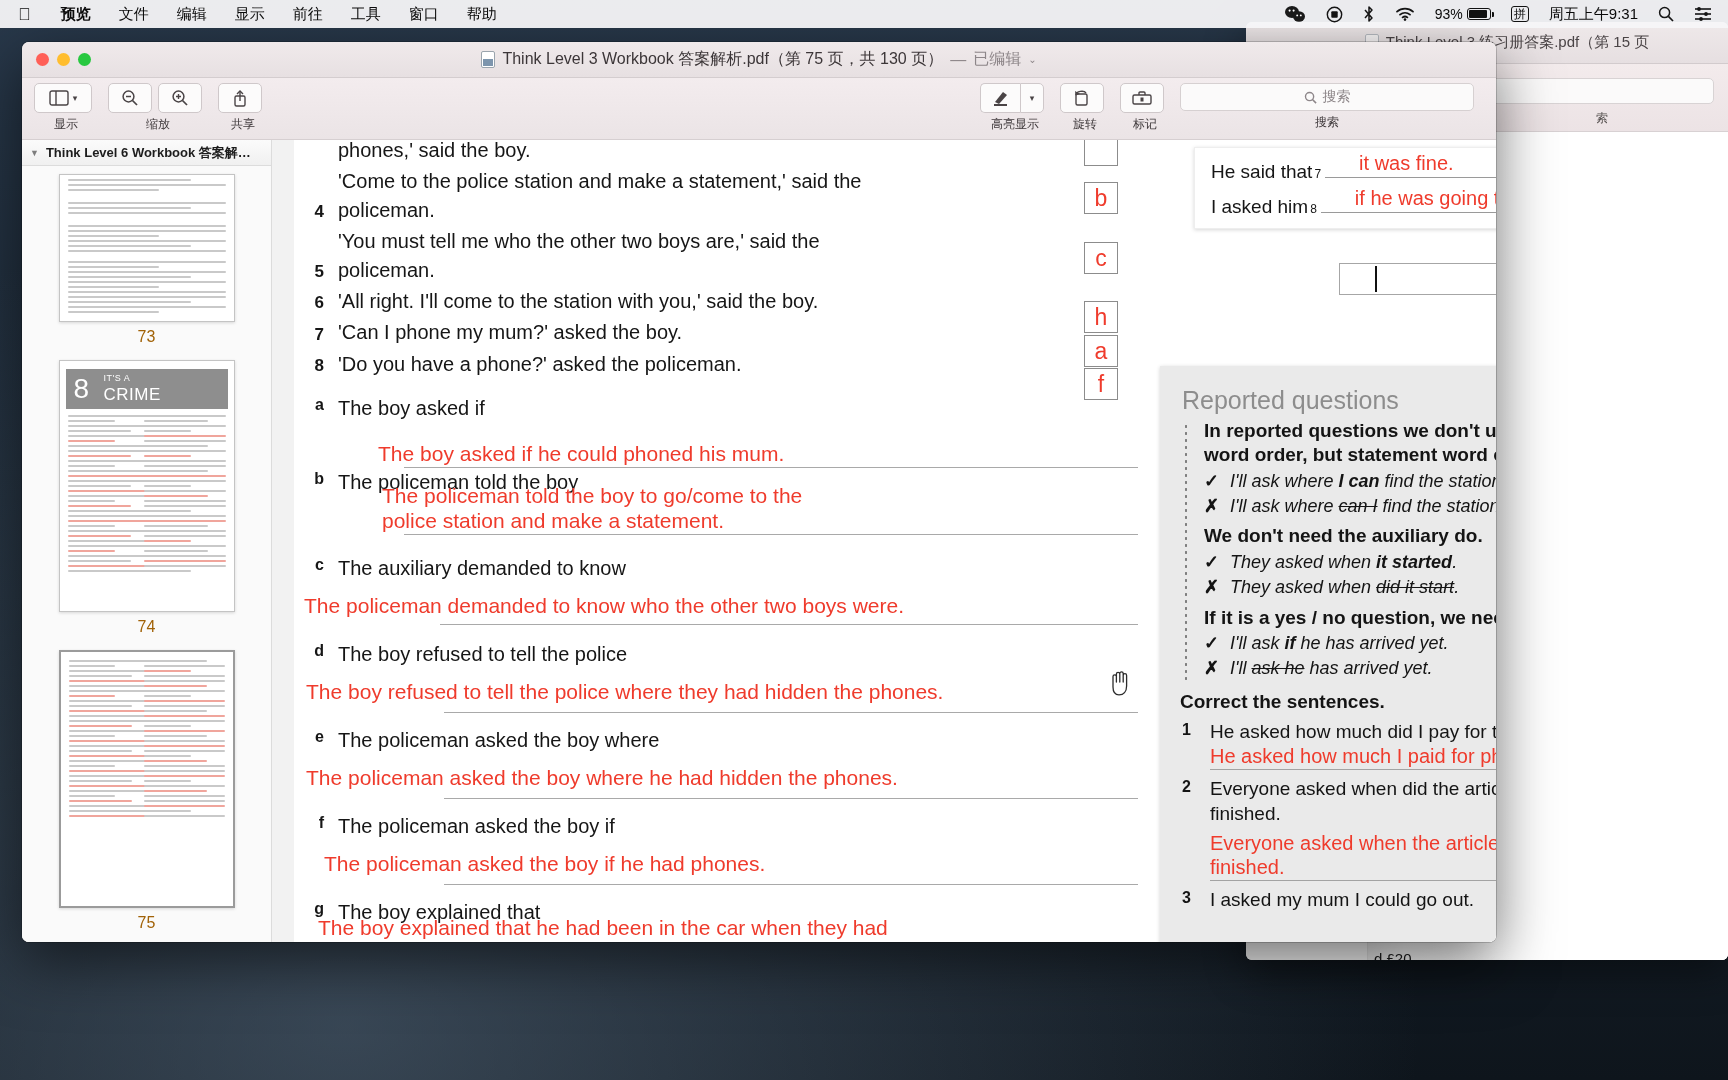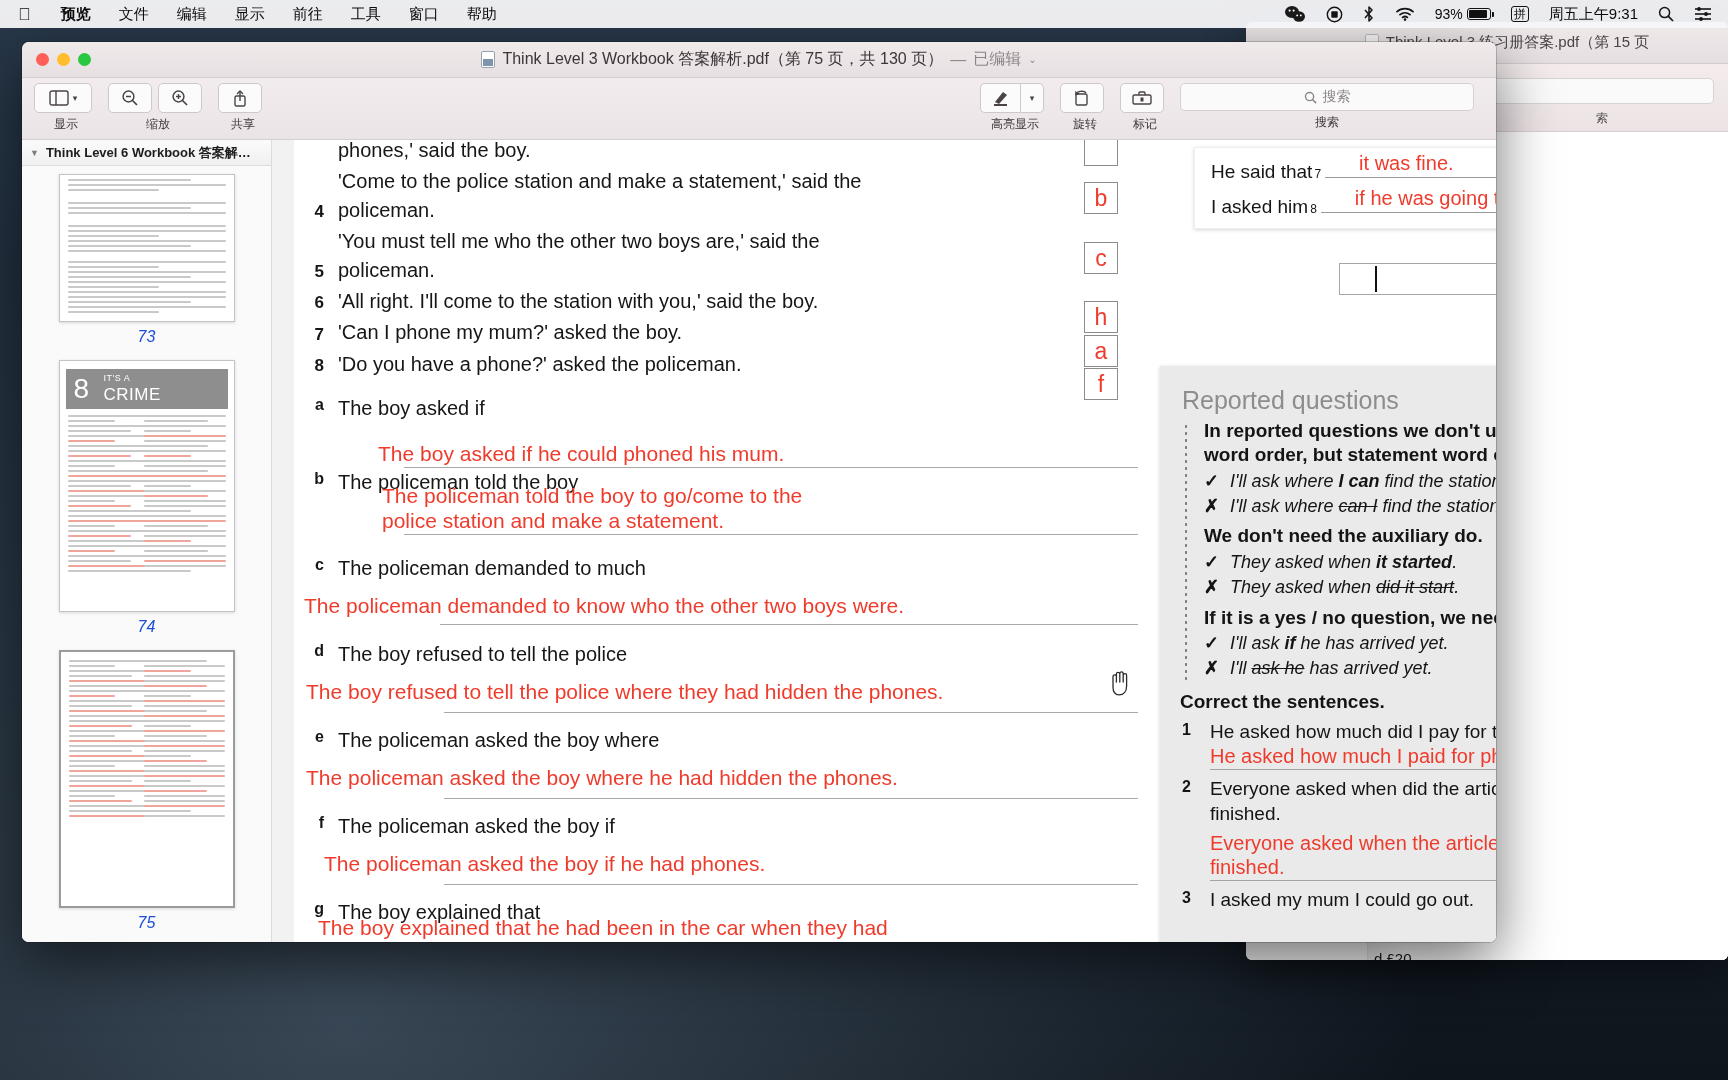--- a/index.html
+++ b/index.html
@@ -147,21 +147,21 @@
   .thumb .hdrbar .t1{ color:#fff; font-size:9px; position:absolute; left:38px; top:4px; letter-spacing:.5px;}
   .thumb .hdrbar .t2{ color:#fff; font-size:17px; font-weight:300; position:absolute; left:38px; top:16px; letter-spacing:.5px;}
   .thumb .lines { position:absolute; left:8px; right:8px; top:4px; bottom:4px; }
   .thumb .ln { height:2px; background:#c9c9c9; margin-bottom:3px; border-radius:1px;}
   .thumb .ln.r { background:#f0a59c; }
   .thumb .ln.short { width: 58%; }
   .thumb .ln.mid { width: 78%; }
   .thumb .col { position:absolute; top:54px; bottom:4px; }
   .thumb .colL { left:8px; width:47%; }
   .thumb .colR { right:8px; width:47%; }
-  .pgnum { font-size: 16px; color: #1d4ed8; margin-top: 6px; font-style: italic; }
+  .pgnum { font-size: 16px; color: #a16207; margin-top: 6px; }
 
   
   .pageview { flex: 1; background: #f2f2f2; position: relative; overflow: hidden; }
   .page {
     position:absolute; left: 22px; top: 0; width: 1210px; height: 1500px;
     background: #fff;
   }
   .pg-col-left { position:absolute; left: 10px; top: 0; width: 610px; }
   .exline { display:flex; font-size: 20px; color:#161616; line-height: 1.42; margin-bottom: 3px; align-items: flex-end; }
   .exline .n { width: 34px; text-align:right; padding-right: 14px; font-weight:bold; font-size:17px; flex:0 0 auto;}
@@ -635,21 +635,21 @@
             <span class="n">b</span>
             <span class="tx">The policeman told the boy</span>
           </div>
           <div style="position:relative;height:58px">
             <div class="answer" style="position:absolute;left:78px;top:-12px;width:430px;white-space:normal">The policeman told the boy to go/come to the police station and make a statement.</div>
             <div class="rule" style="position:absolute;left:100px;right:-224px;top:38px"></div>
           </div>
 
           <div class="letterline">
             <span class="n">c</span>
-            <span class="tx">The policeman demanded to much</span>
+            <span class="tx">The auxiliary demanded to know</span>
           </div>
           <div style="position:relative;height:58px">
             <div class="answer abs" style="left:0px;top:12px">The policeman demanded to know who the other two boys were.</div>
             <div class="rule" style="position:absolute;left:136px;right:-224px;top:42px"></div>
           </div>
 
           <div class="letterline">
             <span class="n">d</span>
             <span class="tx">The boy refused to tell the police</span>
           </div>

